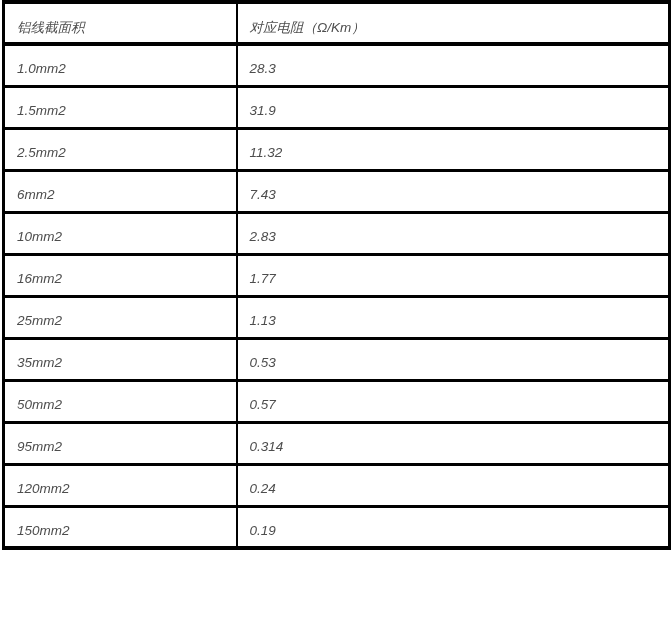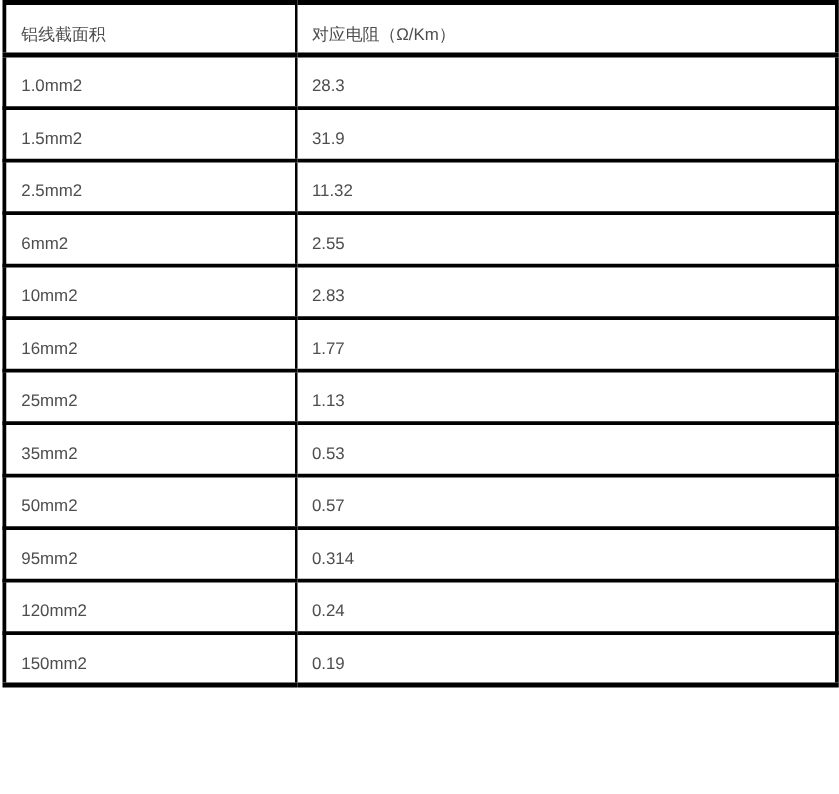--- a/index.html
+++ b/index.html
@@ -13,20 +13,21 @@
     overflow: hidden;
     font-family: "Liberation Sans", "DejaVu Sans", sans-serif;
   }
 
   .sheet {
     position: relative;
     width: 671px;
     height: 635px;
     background: #ffffff;
     box-sizing: border-box;
+    font-style: italic;
   }
 
   table.resistance-table {
     border-collapse: collapse;
     table-layout: fixed;
     width: 666px;
     margin-left: 2px;
     margin-top: 0px;
     background: #ffffff;
   }
@@ -125,21 +126,21 @@
           </td>
           <td>
             <span class="cell-text">11.32</span>
           </td>
         </tr>
         <tr>
           <td>
             <span class="cell-text">6mm2</span>
           </td>
           <td>
-            <span class="cell-text">2.55</span>
+            <span class="cell-text">7.43</span>
           </td>
         </tr>
         <tr>
           <td>
             <span class="cell-text">10mm2</span>
           </td>
           <td>
             <span class="cell-text">2.83</span>
           </td>
         </tr>

